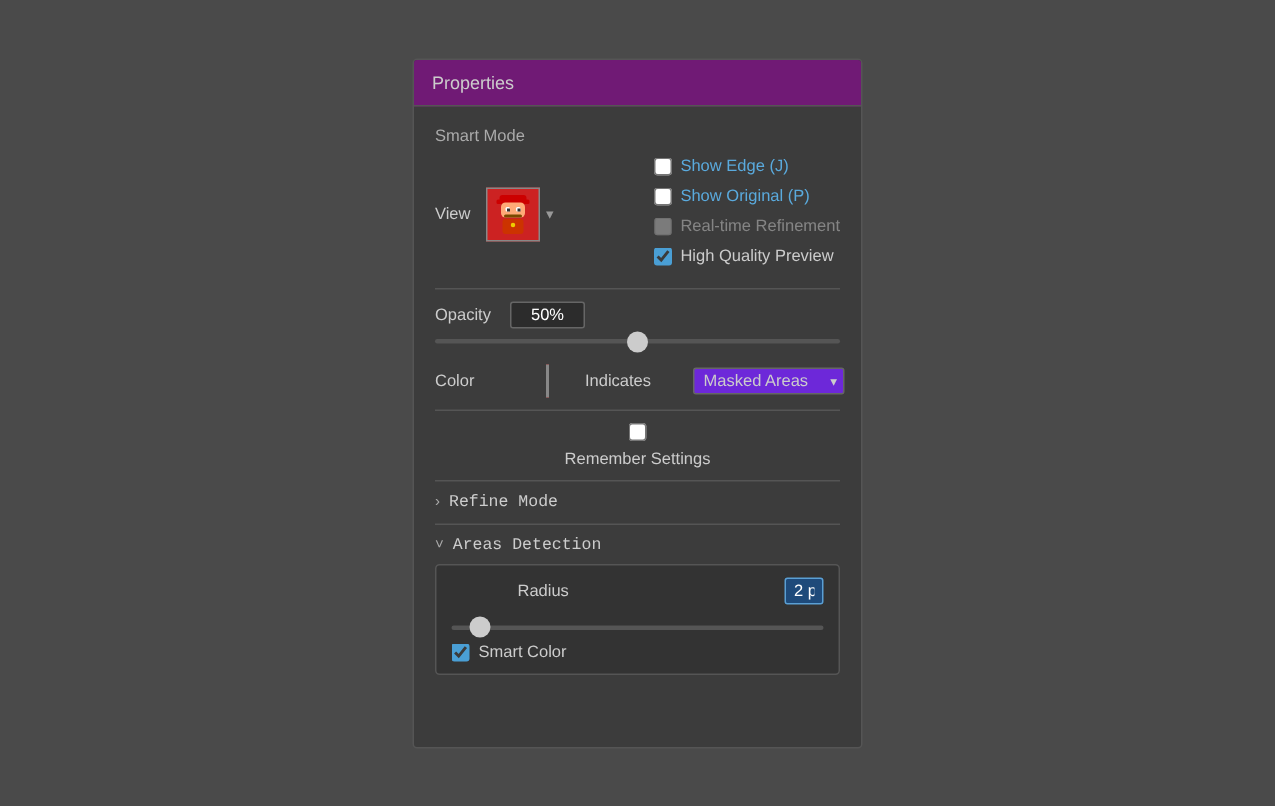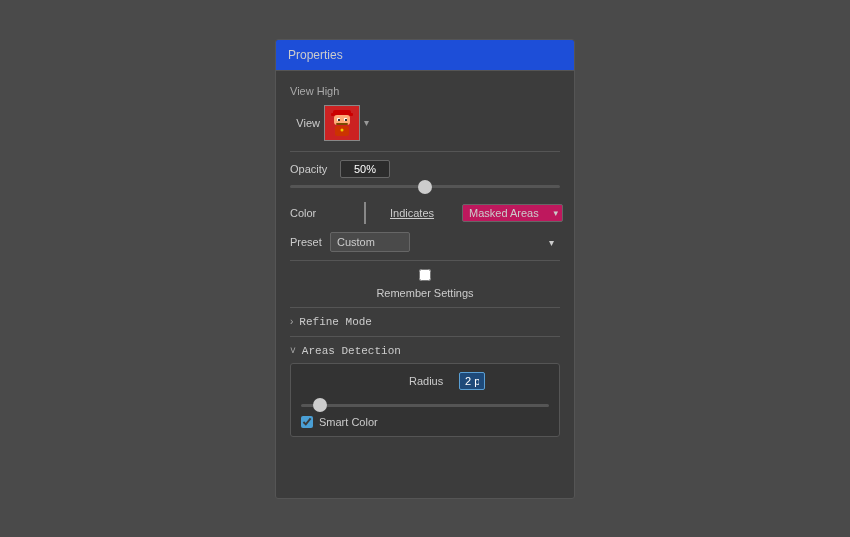--- a/index.html
+++ b/index.html
@@ -17,21 +17,21 @@
     }
     .panel {
       background: #3c3c3c;
       border: 1px solid #555;
       width: 300px;
       min-height: 460px;
       border-radius: 3px;
       overflow: hidden;
     }
     .panel-header {
-      background: #1d4ed8;
+      background: #701a75;
       padding: 8px 12px;
       font-size: 12px;
       color: #ccc;
       border-bottom: 1px solid #555;
     }
     .panel-body {
       padding: 10px 14px;
     }
     .section-label {
       font-size: 11px;
@@ -45,21 +45,20 @@
     .view-row {
       display: flex;
       align-items: center;
       gap: 8px;
       margin-bottom: 6px;
     }
     .view-thumbnail-wrapper {
       display: flex;
       align-items: center;
       gap: 4px;
-      text-align: right;
     }
     .view-thumbnail {
       width: 36px;
       height: 36px;
       background: #cc2222;
       border: 1px solid #888;
       display: flex;
       align-items: center;
       justify-content: center;
       overflow: hidden;
@@ -130,21 +129,20 @@
       height: 22px;
       background: #cc2222;
       border: 1px solid #888;
       cursor: pointer;
     }
     .indicates-label {
       font-size: 11px;
       color: #ccc;
       margin-left: auto;
       margin-right: 4px;
-      text-decoration: underline;
     }
     .preset-row {
       display: flex;
       align-items: center;
       margin-bottom: 8px;
     }
     .preset-label {
       font-size: 11px;
       color: #ccc;
       min-width: 40px;
@@ -203,21 +201,21 @@
     .edge-detection-box {
       background: #333;
       border: 1px solid #555;
       border-radius: 3px;
       padding: 8px 10px;
       margin-top: 4px;
     }
     .radius-row {
       display: flex;
       align-items: center;
-      justify-content: center;
+      justify-content: space-between;
       margin-bottom: 6px;
       padding-left: 44px;
     }
     .radius-input {
       background: #1e4a7a;
       border: 1px solid #5a9fd4;
       color: #fff;
       font-size: 11px;
       padding: 2px 5px;
       width: 26px;
@@ -293,21 +291,21 @@
   </style></head>
 <body>
 
 <div class="panel" data-name="properties-panel">
   <div class="panel-header" data-name="panel-header">
     <span data-name="panel-title">Properties</span>
   </div>
   <div class="panel-body" data-name="panel-body">
 
     <div class="view-mode-section" data-name="view-mode-section">
-      <div class="section-label" data-name="view-mode-label">View High</div>
+      <div class="section-label" data-name="view-mode-label">Smart Mode</div>
       <div class="view-row" data-name="view-row">
         <div class="view-thumbnail-wrapper" data-name="view-thumbnail-wrapper">
           <span class="prop-label" data-name="view-label" style="min-width:30px;">View</span>
           <div class="view-thumbnail" data-name="view-thumbnail">
 
             <svg width="28" height="30" viewBox="0 0 28 30" data-name="thumbnail-image">
 
               <rect x="5" y="2" width="18" height="5" rx="2" fill="#cc0000"></rect>
               <rect x="3" y="5" width="22" height="3" rx="1" fill="#cc0000"></rect>
 
@@ -320,57 +318,64 @@
 
               <rect x="8" y="15" width="12" height="2" rx="1" fill="#7a4a00"></rect>
 
               <rect x="7" y="18" width="14" height="10" rx="2" fill="#cc3300"></rect>
 
               <circle cx="14" cy="22" r="1.5" fill="#eecc00"></circle>
             </svg>
           </div>
           <span class="dropdown-arrow" data-name="view-dropdown-arrow">▾</span>
         </div>
+        <div style="margin-left:auto;display:flex;flex-direction:column;gap:3px;">
+          <div class="checkbox-row" style="margin-left:0;" data-name="show-edge-row">
+            <input type="checkbox" data-name="show-edge-checkbox" style="">
+            <label class="checkbox-label blue-link" data-name="show-edge-label">Show Edge (J)</label>
+          </div>
+          <div class="checkbox-row" style="margin-left:0;" data-name="show-original-row">
+            <input type="checkbox" data-name="show-original-checkbox" style="">
+            <label class="checkbox-label blue-link" data-name="show-original-label">Show Original (P)</label>
+          </div>
+          <div class="checkbox-row disabled" style="margin-left:0;" data-name="realtime-refinement-row">
+            <input type="checkbox" disabled="" data-name="realtime-refinement-checkbox" style="">
+            <label class="checkbox-label" data-name="realtime-refinement-label">Real-time Refinement</label>
+          </div>
+          <div class="checkbox-row" style="margin-left:0;" data-name="high-quality-preview-row">
+            <input type="checkbox" checked="" data-name="high-quality-preview-checkbox" style="">
+            <label class="checkbox-label" data-name="high-quality-preview-label">High Quality Preview</label>
+          </div>
+        </div>
       </div>
     </div>
 
     <div class="divider" data-name="divider-1"></div>
 
     <div class="opacity-row" data-name="opacity-row">
       <span class="prop-label" data-name="opacity-label">Opacity</span>
       <input class="value-input" type="text" value="50%" data-name="opacity-input" style="">
     </div>
     <div class="slider-custom" data-name="opacity-slider-container">
       <input type="range" min="0" max="100" value="50" data-name="opacity-slider" style="">
     </div>
 
     <div class="color-indicator-row" data-name="color-indicator-row">
       <span class="prop-label" data-name="color-label">Color</span>
       <div class="color-swatch" data-name="color-swatch"></div>
       <span class="indicates-label" data-name="indicates-label">Indicates</span>
       <div style="position:relative;display:inline-block;" data-name="masked-areas-wrapper">
-        <select data-name="masked-areas-select" style="background:#be185d;border:1px solid #666;color:#ccc;font-size:11px;padding:2px 18px 2px 6px;border-radius:2px;cursor:pointer;appearance:none;-webkit-appearance:none;">
+        <select data-name="masked-areas-select" style="background:#6d28d9;border:1px solid #666;color:#ccc;font-size:11px;padding:2px 18px 2px 6px;border-radius:2px;cursor:pointer;appearance:none;-webkit-appearance:none;">
           <option>Masked Areas</option>
           <option>Selected Areas</option>
         </select>
         <span style="position:absolute;right:5px;top:50%;transform:translateY(-50%);color:#ccc;font-size:9px;pointer-events:none;" data-name="masked-areas-arrow">▾</span>
       </div>
     </div>
 
-    <div class="preset-row" data-name="preset-row">
-      <span class="preset-label" data-name="preset-label">Preset</span>
-      <div class="preset-wrapper" data-name="preset-wrapper">
-        <select class="preset-select" data-name="preset-select">
-          <option>Custom</option>
-          <option>Default</option>
-          <option>Hair</option>
-          <option>Landscape</option>
-        </select>
-      </div>
-    </div>
 
     <div class="divider" data-name="divider-2"></div>
 
     <div class="remember-row" data-name="remember-settings-row">
       <input type="checkbox" data-name="remember-settings-checkbox" style="">
       <label class="checkbox-label" data-name="remember-settings-label">Remember Settings</label>
     </div>
 
     <div class="divider" data-name="divider-3"></div>
 

